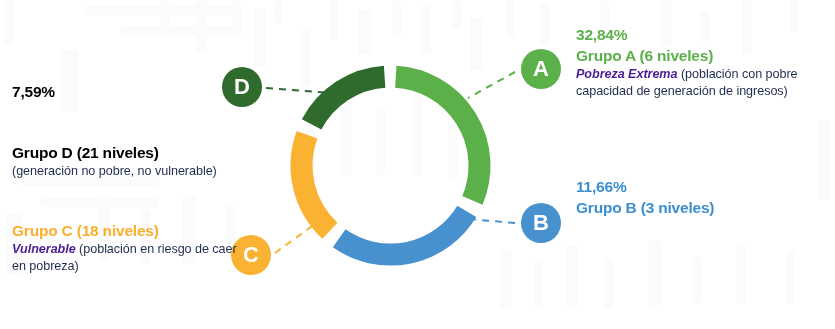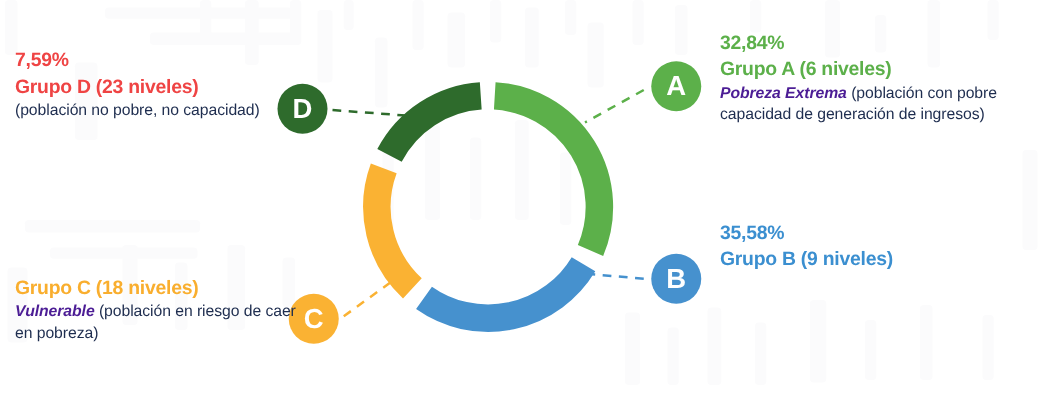--- a/index.html
+++ b/index.html
@@ -59,21 +59,21 @@
   .desc b{font-weight:bold;color:#4c1d95;font-style:italic;}
 
   
   #callout-a{left:576px;top:26px;width:252px;}
   #callout-b{left:576px;top:178px;width:256px;}
   
   #callout-d{left:12px;top:40px;width:225px;text-align:left;}
   #callout-c{left:12px;top:222px;width:225px;text-align:left;}
 
   
-  .c-green-dark{color:#ef4444;}
+  .c-green-dark{color:#000000;margin-top:43px;}
   .c-green{color:#5CB04A;}
   .c-blue{color:#3B8FD0;}
   .c-orange{color:#F9AE2E;}
 </style>
 </head>
 <body>
 
 <div id="infographic">
 
   <div class="watermark">
@@ -164,28 +164,28 @@
     <span>D</span>
   </div>
 
   <div class="callout" id="callout-a">
     <div class="pct c-green">32,84%</div>
     <div class="grp c-green">Grupo A (6 niveles)</div>
     <p class="desc"><b>Pobreza Extrema</b><span> (población con pobre capacidad de generación de ingresos)</span></p>
   </div>
 
   <div class="callout" id="callout-b">
-    <div class="pct c-blue">35,58%</div>
-    <div class="grp c-blue">Grupo B (9 niveles)</div>
+    <div class="pct c-blue">11,66%</div>
+    <div class="grp c-blue">Grupo B (3 niveles)</div>
   </div>
 
   <div class="callout" id="callout-d">
     <div class="pct c-green-dark">7,59%</div>
-    <div class="grp c-green-dark">Grupo D (23 niveles)</div>
-    <p class="desc"><span>(población no pobre, no capacidad)</span></p>
+    <div class="grp c-green-dark">Grupo D (21 niveles)</div>
+    <p class="desc"><span>(generación no pobre, no vulnerable)</span></p>
   </div>
 
   <div class="callout" id="callout-c">
     <div class="grp c-orange">Grupo C (18 niveles)</div>
     <p class="desc"><b>Vulnerable</b><span> (población en riesgo de caer en pobreza)</span></p>
   </div>
 
 </div>
 
 </body></html>

